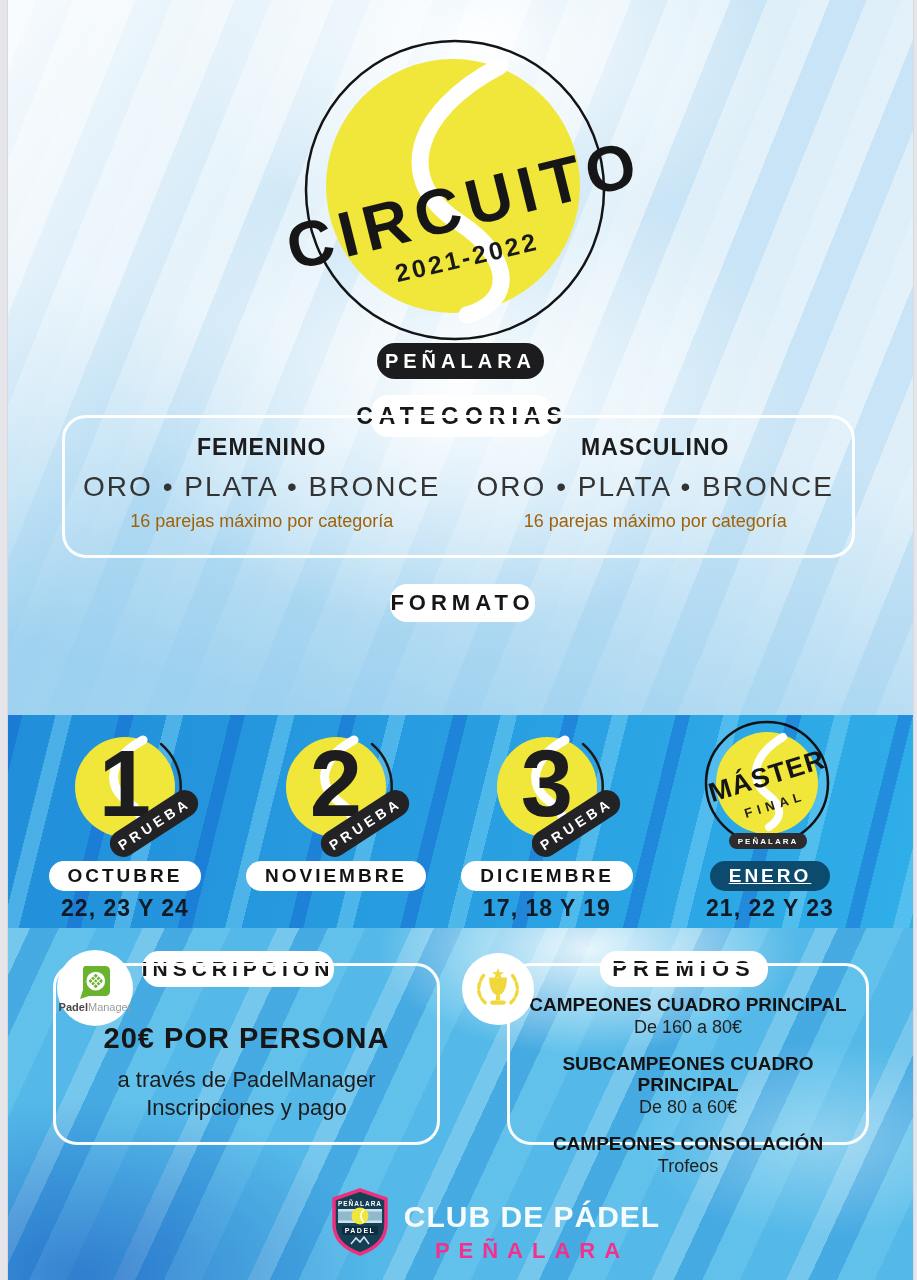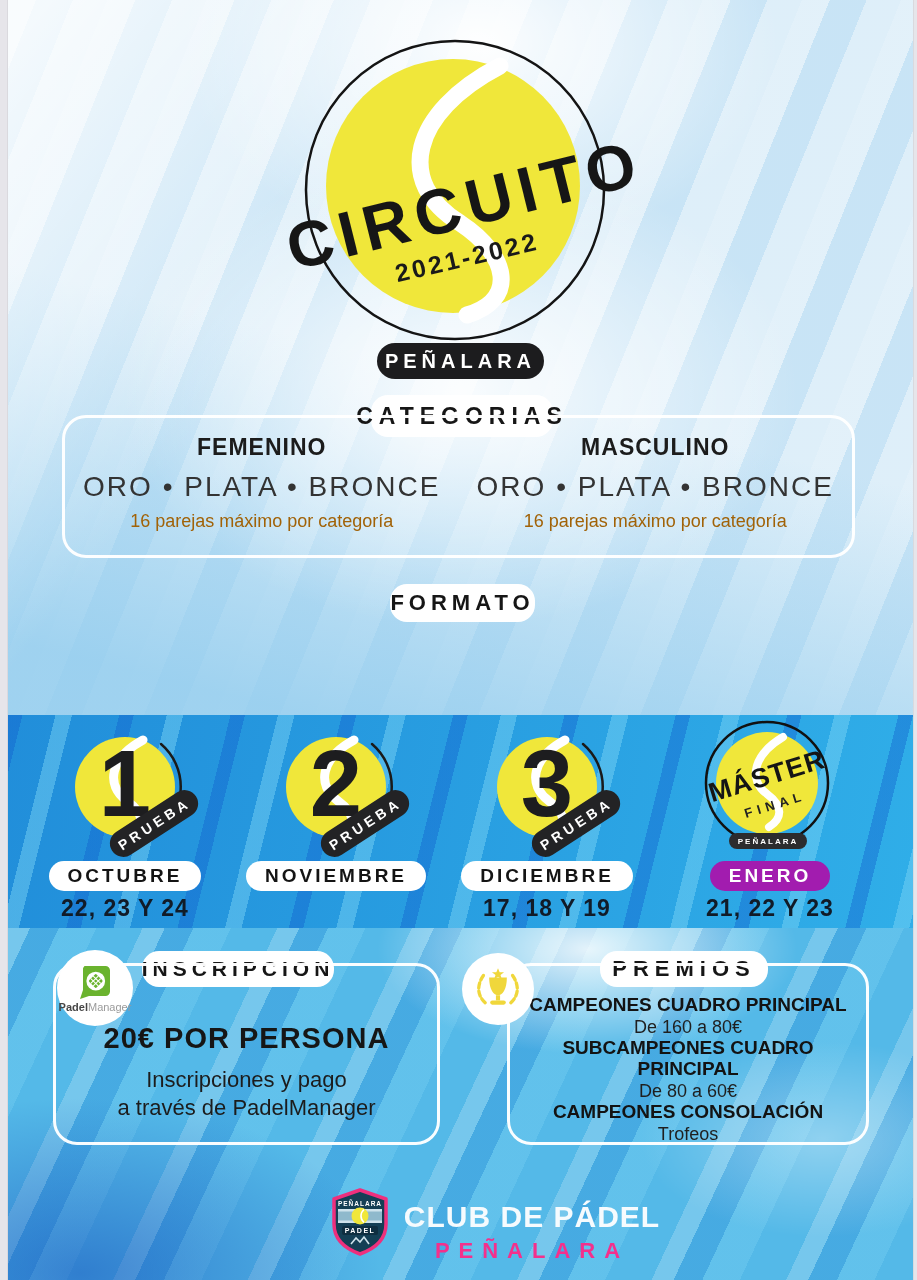--- a/index.html
+++ b/index.html
@@ -53,21 +53,21 @@
   .p-col{position:absolute;top:715px;width:210px;height:213px;}
   .p-ball{position:absolute;left:45px;top:8px;width:120px;height:120px;}
   .p-num{position:absolute;left:0;top:0;width:120px;height:120px;text-align:center;line-height:122px;
     font-size:94px;font-weight:700;color:#1d1d1f;}
   .p-pill{position:absolute;left:84px;top:95px;width:100px;height:27px;background:#232325;border-radius:14px;
     transform:rotate(-33deg);color:#fff;font-size:14px;font-weight:600;letter-spacing:4px;
     display:flex;align-items:center;justify-content:center;}
   .p-month{position:absolute;left:0;top:146px;width:100%;display:flex;justify-content:center;}
   .month-pill{display:inline-flex;align-items:center;justify-content:center;height:30px;padding:0 19px;
     background:#fff;border-radius:15px;font-size:19px;font-weight:600;letter-spacing:3px;color:#141414;white-space:nowrap;}
-  .month-pill.dark{background:#a21caf;color:#fff;}
+  .month-pill.dark{background:#0c4a6e;color:#fff;text-decoration:underline;}
   .p-dates{position:absolute;left:0;top:180px;width:100%;text-align:center;font-size:23px;font-weight:700;
     color:#111b28;letter-spacing:1px;white-space:nowrap;}
   .m-ball{position:absolute;left:37px;top:3px;width:130px;height:130px;}
   .m-title{position:absolute;left:7px;top:46px;width:190px;text-align:center;transform:rotate(-17deg);
     font-size:27px;font-weight:700;letter-spacing:1px;color:#151515;}
   .m-sub{position:absolute;left:30px;top:82px;width:160px;text-align:center;transform:rotate(-17deg);
     font-size:13px;font-weight:700;letter-spacing:5px;color:#222;}
   .m-badge{position:absolute;left:64px;top:118px;width:78px;height:16px;background:#2c2c2e;border-radius:8px;
     color:#fff;font-size:8px;font-weight:700;letter-spacing:2px;display:flex;align-items:center;justify-content:center;}
 
@@ -76,21 +76,21 @@
   .ins-pill{left:134px;top:951px;width:192px;height:36px;font-size:21px;letter-spacing:5px;}
   .pm-circle{position:absolute;left:1px;top:950px;width:76px;height:76px;background:#fff;border-radius:50%;
     display:flex;flex-direction:column;align-items:center;justify-content:center;margin-left:48px;}
   .pm-brand{font-size:11px;margin-top:2px;white-space:nowrap;}
   .pm-bold{font-weight:700;color:#474747;}
   .pm-light{color:#9b9b9b;}
   .ins-price{position:absolute;left:0;top:52px;width:100%;text-align:center;font-size:29px;font-weight:700;
     color:#161616;letter-spacing:1px;line-height:40px;}
   .ins-lines{position:absolute;left:0;top:100px;width:100%;text-align:center;font-size:22px;color:#1c1c1c;line-height:28px;}
 
-  .pre-box{left:499px;top:963px;width:362px;height:182px;padding-top:28px;display:flex;flex-direction:column;gap:0;}
+  .pre-box{left:499px;top:963px;width:362px;height:182px;padding-top:28px;display:flex;flex-direction:column;gap:16px;}
   .pre-pill{left:592px;top:951px;width:168px;height:36px;font-size:22px;letter-spacing:6px;}
   .tr-circle{position:absolute;left:454px;top:953px;width:72px;height:72px;background:#fff;border-radius:50%;
     display:flex;align-items:center;justify-content:center;}
   .pre-item{text-align:center;}
   .pre-title{font-size:19px;font-weight:700;color:#131313;line-height:21px;}
   .pre-detail{font-size:18px;color:#1f1f1f;line-height:20px;margin-top:2px;}
 
   
   .shield{position:absolute;left:322px;top:1188px;}
   .club-name{position:absolute;left:394px;top:1200px;width:260px;text-align:center;font-size:30px;font-weight:700;
@@ -192,22 +192,22 @@
       <div class="p-month">
           <span class="month-pill dark">ENERO</span>
         </div>
       <div class="p-dates">21, 22 Y 23</div>
     </div>
 
     <div class="header-pill ins-pill">INSCRIPCION</div>
     <div class="sec-box ins-box">
       <div class="ins-price">20€ POR PERSONA</div>
       <div class="ins-lines">
+        <div>a través de PadelManager</div>
         <div>Inscripciones y pago</div>
-        <div>a través de PadelManager</div>
       </div>
     </div>
     <div class="pm-circle">
       <svg width="36" height="36" viewBox="0 0 48 48">
         <path d="M10,4 h28 a6,6 0 0 1 6,6 v28 a6,6 0 0 1 -6,6 h-22 l-12,4 4,-12 v-26 a6,6 0 0 1 2,-6 z" fill="#6ab32e"></path>
         <circle cx="25" cy="24" r="12.5" fill="#ffffff"></circle>
         <g transform="rotate(45 25 24)">
           <rect x="18" y="17" width="14" height="14" rx="2" fill="#6ab32e"></rect>
           <path d="M18,21.7 h14 M18,26.3 h14 M22.7,17 v14 M27.3,17 v14" stroke="#ffffff" stroke-width="1.4"></path>
         </g>

